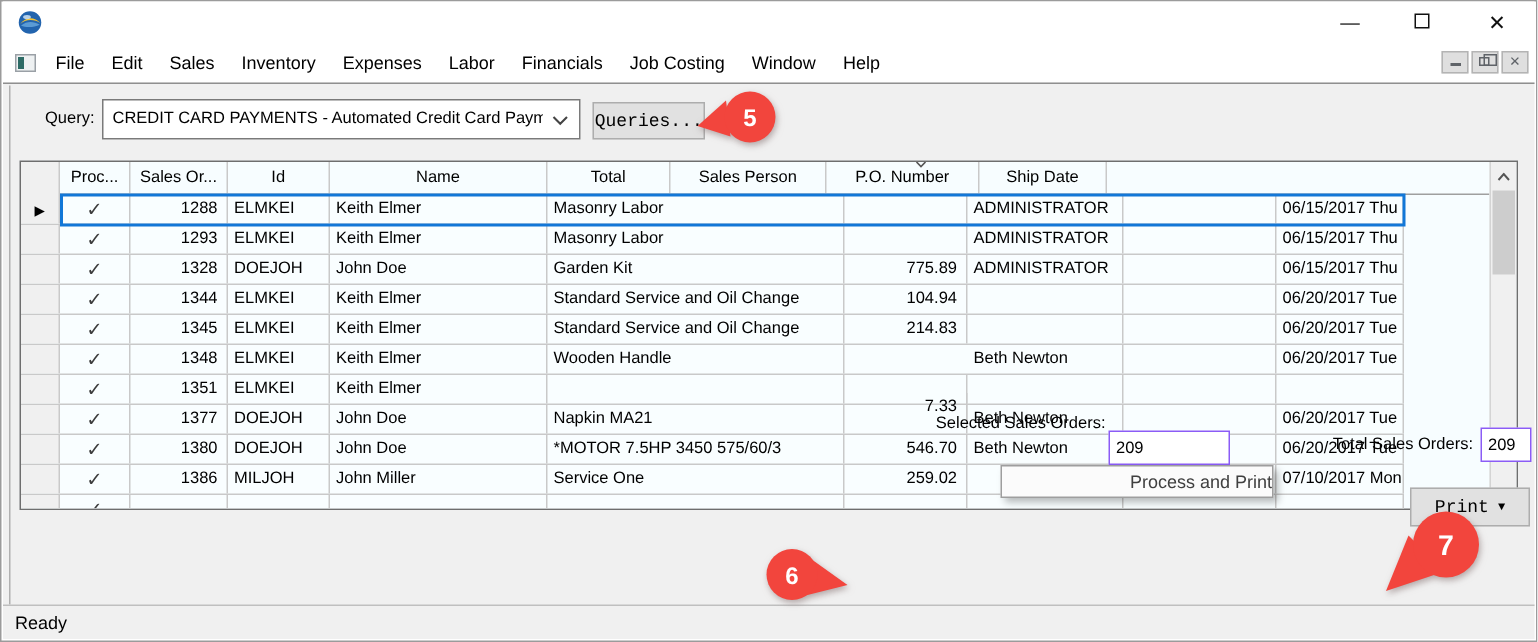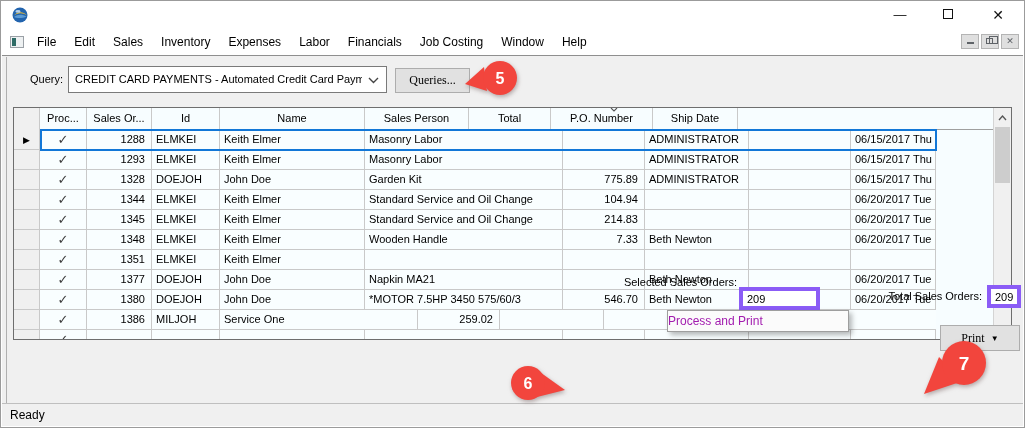--- a/index.html
+++ b/index.html
@@ -30,21 +30,21 @@
 
   
   .content { position:absolute; left:1px; right:1px; top:54px; height:350px; background:#f0f0f0; border-top:1px solid #8f8f8f; }
   .left-edge { position:absolute; left:4px; top:1px; bottom:0; width:1px; background:#b0b0b0; }
 
   
   .query-label { position:absolute; left:28px; top:17px; font-size:11px; }
   .combo { position:absolute; left:66px; top:10px; width:319px; height:27px; background:#fff; border:1px solid #7a7a7a; }
   .combo .combo-text { position:absolute; left:6px; top:6px; right:24px; white-space:nowrap; overflow:hidden; font-size:11px; }
   .combo .chev { position:absolute; right:7px; top:10px; }
-  .btn { background:#e1e1e1; border:1px solid #adadad; font-family:Liberation Serif, serif; font-size:12px; color:#000; }
+  .btn { background:#e1e1e1; border:1px solid #adadad; font-family:Liberation Mono, monospace; font-size:12px; color:#000; }
   .queries-btn { position:absolute; left:393px; top:12px; width:75px; height:25px; }
 
   
   .grid { position:absolute; left:11px; top:51px; width:999px; height:233px; border:1px solid #6e6e6e; background:#f7fdff; overflow:hidden; }
   .grid-header { position:absolute; left:0; top:0; width:979px; height:22px; display:flex; background:#f7fdff; border-bottom:1px solid #9f9f9f; }
   .hcell { height:22px; border-right:1px solid #c9c9c9; text-align:center; line-height:21px; font-size:11px; position:relative; overflow:hidden; white-space:nowrap; flex:0 0 auto; }
   .hcell.col-sel { background:#f0f0f0; }
   .sort-marker { position:absolute; top:-1px; left:50%; margin-left:8px; }
   .grid-body { position:absolute; left:0; top:22px; width:922px; }
   .grow { display:flex; height:20px; border-bottom:1px solid #c9c9c9; background:#f9feff; }
@@ -60,31 +60,31 @@
   
   .vscroll { position:absolute; top:0; bottom:0; right:0; width:18px; background:#f0f0f0; border-left:1px solid #d4d4d4; }
   .sb-arrow { position:absolute; left:1px; right:1px; height:17px; background:#f0f0f0; display:flex; align-items:center; justify-content:center; }
   .sb-up { top:1px; } .sb-down { bottom:1px; }
   .sb-thumb { position:absolute; left:1px; right:1px; top:19px; height:56px; background:#cdcdcd; }
 
   
   .lbl { position:absolute; font-size:11px; white-space:nowrap; }
   .sel-orders-label { left:595px; top:220px; width:140px; text-align:right; }
   .tot-orders-label { left:858px; top:234px; width:122px; text-align:right; }
-  .tbox { position:absolute; height:23px; background:#fff; border:4px solid #8b5cf6; font-family:inherit; font-size:11px; padding:0 4px; }
+  .tbox { position:absolute; height:23px; background:#fff; border:1px solid #8b5cf6; font-family:inherit; font-size:11px; padding:0 4px; }
   .sel-orders-box { left:737px; top:231px; width:81px; }
   .tot-orders-box { left:985px; top:229px; width:34px; }
   .select-all-btn { position:absolute; left:578px; top:269px; width:87px; height:26px; border:2px solid var(--focus,#0078d7); background:#e1e1e1; font-size:12px; }
   .process-btn { position:absolute; left:845px; top:269px; width:84px; height:26px; }
   .print-btn { position:absolute; left:938px; top:269px; width:80px; height:26px; }
   .dd-arrow { font-size:8px; margin-left:6px; vertical-align:1px; }
 
   
   .popup { position:absolute; left:665px; top:254px; width:182px; background:#fbfbfb; border:1px solid #9e9e9e; box-shadow:3px 3px 5px rgba(0,0,0,.28); z-index:40; }
-  .popup-item { height:20px; line-height:20px; text-align:left; font-size:12px; color:#a21caf; }
+  .popup-item { height:20px; line-height:20px; text-align:right; font-size:12px; color:#404040; }
   .popup-item.hl { background:var(--menu-highlight,#9ccef5); }
 
   
   .statusbar { position:absolute; left:1px; right:1px; bottom:1px; height:23px; background:#f0f0f0; border-top:1px solid #bfbfbf; }
   .status-text { position:absolute; left:8px; top:4px; font-size:12px; }
 
   
   .callout { position:absolute; z-index:50; filter:drop-shadow(1px 2px 2px rgba(130,110,110,.55)); }
   .co5 { left:458px; top:56px; } .co6 { left:498px; top:364px; } .co7 { left:916px; top:336px; }
   .callout text { fill:#fff; font-family:"Liberation Sans",sans-serif; font-weight:bold; }
@@ -143,22 +143,22 @@
     </div>
     <button class="btn queries-btn"><span>Queries...</span></button>
 
     <div class="grid">
       <div class="grid-header" id="grid-header">
           <div class="hcell col-sel" style="width: 26px;"></div>
           <div class="hcell col-proc" style="width: 47px;"><span>Proc...</span></div>
           <div class="hcell col-so" style="width: 65px;"><span>Sales Or...</span></div>
           <div class="hcell col-id" style="width: 68px;"><span>Id</span></div>
           <div class="hcell col-name" style="width: 145px;"><span>Name</span></div>
+          <div class="hcell col-total" style="width: 82px;"><span>Total</span></div>
           <div class="hcell col-sp" style="width: 104px;"><span>Sales Person</span></div>
-          <div class="hcell col-total" style="width: 82px;"><span>Total</span></div>
           <div class="hcell col-po" style="width: 102px;"><span>P.O. Number</span><svg width="8" height="5" viewBox="0 0 8 5" class="sort-marker">
               <polyline points="1,1 4,4 7,1" fill="none" stroke="#555" stroke-width="1.1"></polyline>
             </svg></div>
           <div class="hcell col-ship" style="width: 85px;"><span>Ship Date</span></div>
         </div>
       <div class="grid-body" id="grid-body">
           <div class="grow">
             <div class="gcell col-sel" style="width: 26px;"><span class="row-marker">▶</span></div>
             <div class="gcell col-proc" style="width: 47px;">✓</div>
             <div class="gcell col-so" style="width: 65px;">1288</div>
@@ -218,21 +218,21 @@
             <div class="gcell col-po" style="width: 102px;"></div>
             <div class="gcell col-ship" style="width: 85px;">06/20/2017 Tue</div>
           </div>
           <div class="grow">
             <div class="gcell col-sel" style="width: 26px;"></div>
             <div class="gcell col-proc" style="width: 47px;">✓</div>
             <div class="gcell col-so" style="width: 65px;">1348</div>
             <div class="gcell col-id" style="width: 68px;">ELMKEI</div>
             <div class="gcell col-name" style="width: 145px;">Keith Elmer</div>
             <div class="gcell col-desc" style="width: 198px;">Wooden Handle</div>
-            <div class="gcell col-total" style="width: 82px;">7.33</div>
+            <div class="gcell col-total" style="width: 82px; margin-top: 32px;">7.33</div>
             <div class="gcell col-sp" style="width: 104px;">Beth Newton</div>
             <div class="gcell col-po" style="width: 102px;"></div>
             <div class="gcell col-ship" style="width: 85px;">06/20/2017 Tue</div>
           </div>
           <div class="grow">
             <div class="gcell col-sel" style="width: 26px;"></div>
             <div class="gcell col-proc" style="width: 47px;">✓</div>
             <div class="gcell col-so" style="width: 65px;">1351</div>
             <div class="gcell col-id" style="width: 68px;">ELMKEI</div>
             <div class="gcell col-name" style="width: 145px;">Keith Elmer</div>
@@ -264,20 +264,21 @@
             <div class="gcell col-total" style="width: 82px;">546.70</div>
             <div class="gcell col-sp" style="width: 104px;">Beth Newton</div>
             <div class="gcell col-po" style="width: 102px;"></div>
             <div class="gcell col-ship" style="width: 85px;">06/20/2017 Tue</div>
           </div>
           <div class="grow">
             <div class="gcell col-sel" style="width: 26px;"></div>
             <div class="gcell col-proc" style="width: 47px;">✓</div>
             <div class="gcell col-so" style="width: 65px;">1386</div>
             <div class="gcell col-id" style="width: 68px;">MILJOH</div>
+            <div class="gcell col-name" style="width: 145px;">John Miller</div>
             <div class="gcell col-desc" style="width: 198px;">Service One</div>
             <div class="gcell col-total" style="width: 82px;">259.02</div>
             <div class="gcell col-sp" style="width: 104px;"></div>
             <div class="gcell col-po" style="width: 102px;"></div>
             <div class="gcell col-ship" style="width: 85px;">07/10/2017 Mon</div>
           </div>
           <div class="grow partial">
             <div class="gcell col-sel" style="width: 26px;"></div>
             <div class="gcell col-proc" style="width: 47px;">✓</div>
             <div class="gcell col-so" style="width: 65px;"></div>

